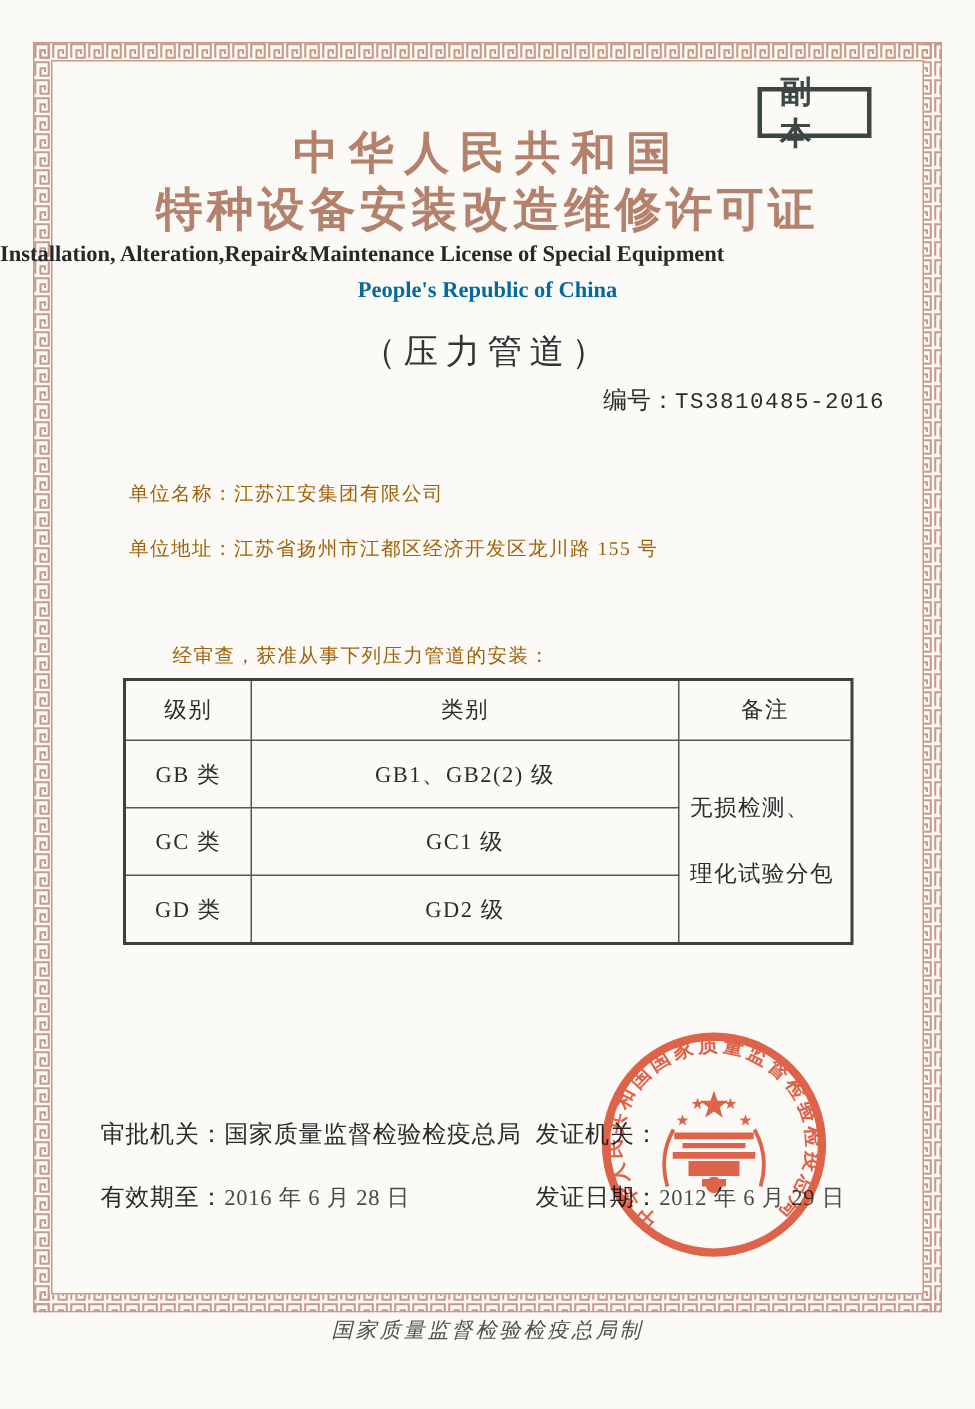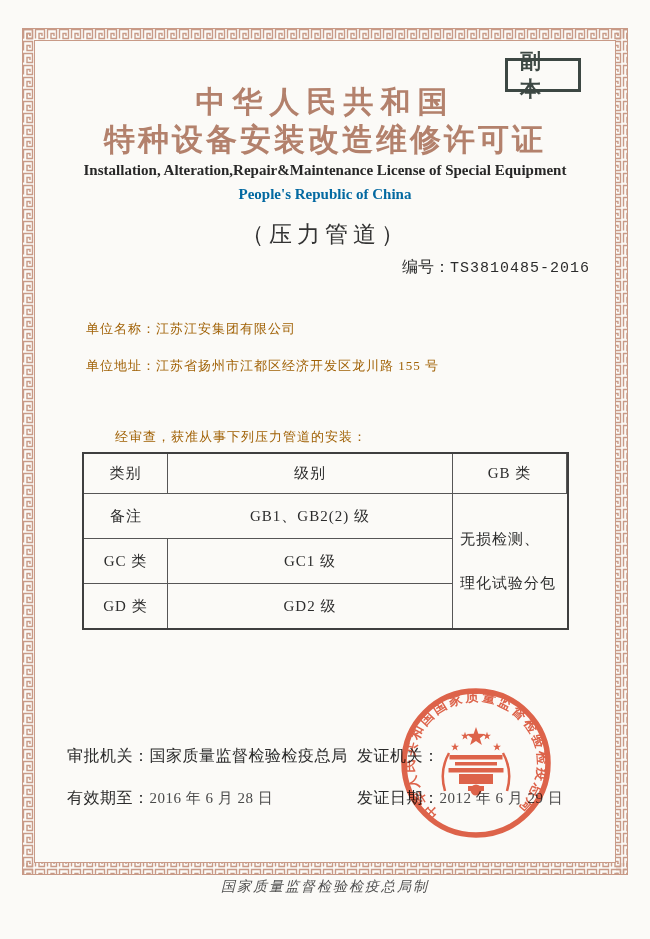--- a/index.html
+++ b/index.html
@@ -36,21 +36,21 @@
     font-family: "Liberation Sans", "DejaVu Sans", sans-serif;
   }
   .title-cn2 {
     position: absolute; left: 0; top: 119px; width: 100%;
     text-align: center; font-size: 31px; font-weight: bold;
     letter-spacing: 3px; color: #b3816c;
     font-family: "Liberation Sans", "DejaVu Sans", sans-serif;
   }
   .title-en1 {
     position: absolute; left: 0; top: 162px; width: 100%;
-    text-align: center; font-size: 15px; font-weight: bold; color: #272727;
+    font-size: 15px; font-weight: bold; color: #272727;
   }
   .title-en2 {
     position: absolute; left: 0; top: 186px; width: 100%;
     text-align: center; font-size: 15px; font-weight: bold; color: #0369a1;
   }
   .scope {
     position: absolute; left: 0; top: 219px; width: 100%;
     text-align: center; font-size: 23px; letter-spacing: 5px; color: #333;
   }
   .license-no {
@@ -146,25 +146,25 @@
   <div class="field-line company-name">
     <span>单位名称：</span><span>江苏江安集团有限公司</span>
   </div>
   <div class="field-line company-addr">
     <span>单位地址：</span><span>江苏省扬州市江都区经济开发区龙川路 155 号</span>
   </div>
 
   <div class="field-line intro-line">经审查，获准从事下列压力管道的安装：</div>
 
   <div class="license-table">
+    <div class="cell header">级别</div>
     <div class="cell header">类别</div>
-    <div class="cell header">级别</div>
+    <div class="cell header last-col">备注</div>
+
     <div class="cell">GB 类</div>
-
-    <div class="cell header last-col">备注</div>
     <div class="cell">GB1、GB2(2) 级</div>
     <div class="remark-cell last-col">
       <span>无损检测、</span>
       <span>理化试验分包</span>
     </div>
 
     <div class="cell">GC 类</div>
     <div class="cell">GC1 级</div>
 
     <div class="cell last-row">GD 类</div>

